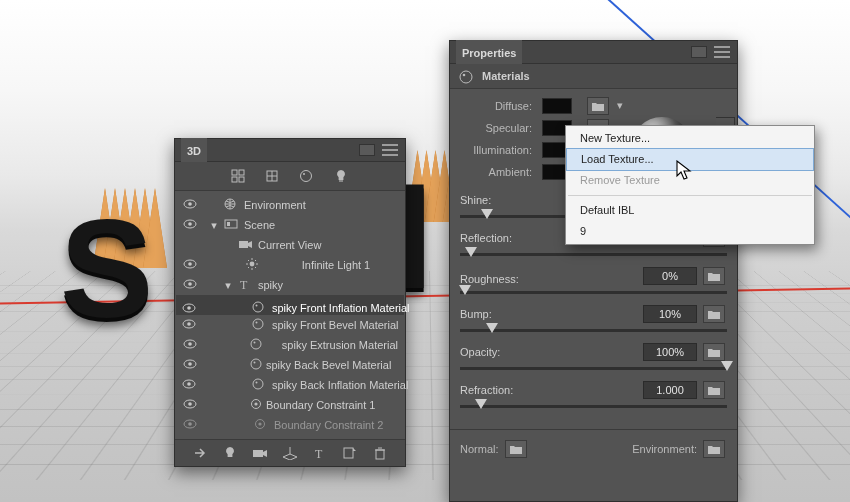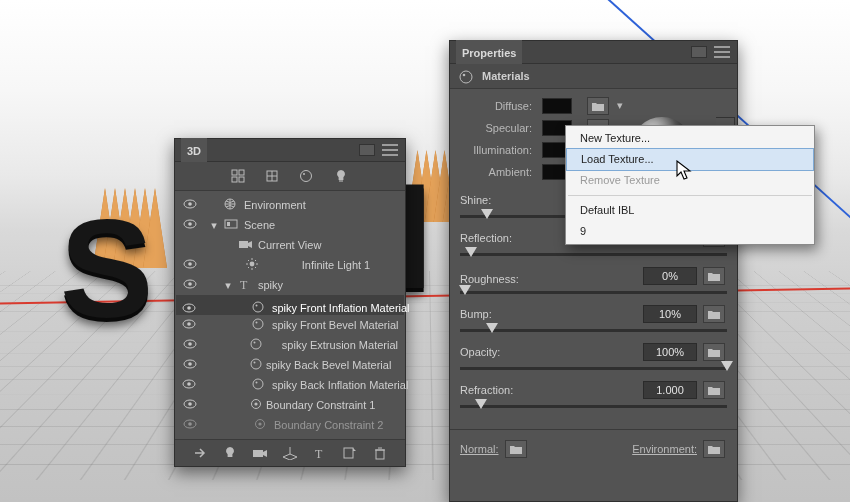--- a/index.html
+++ b/index.html
@@ -192,21 +192,21 @@
     position: absolute; top: 0; width: 0; height: 0;
     border-left: 6px solid transparent;
     border-right: 6px solid transparent;
     border-top: 10px solid #cfcfcf;
   }
   .value-box {
     width: 52px; height: 16px; background: #3a3a3a; border: 1px solid #2b2b2b;
     color: #e3e3e3; text-align: center; line-height: 16px; font-size: 11px;
   }
   .sub-footer { display: flex; align-items: center; gap: 6px; margin-top: 10px; }
-  .sub-footer .label { width: auto; color: #b9b9b9; text-decoration: underline; }
+  .sub-footer .label { width: auto; color: #b9b9b9; }
 
   
   .context-menu {
     position: absolute;
     background: #f4f4f4;
     border: 1px solid #8a8a8a;
     box-shadow: 3px 5px 12px rgba(0,0,0,.45);
     min-width: 248px;
     color: #222;
     padding: 2px 0;

